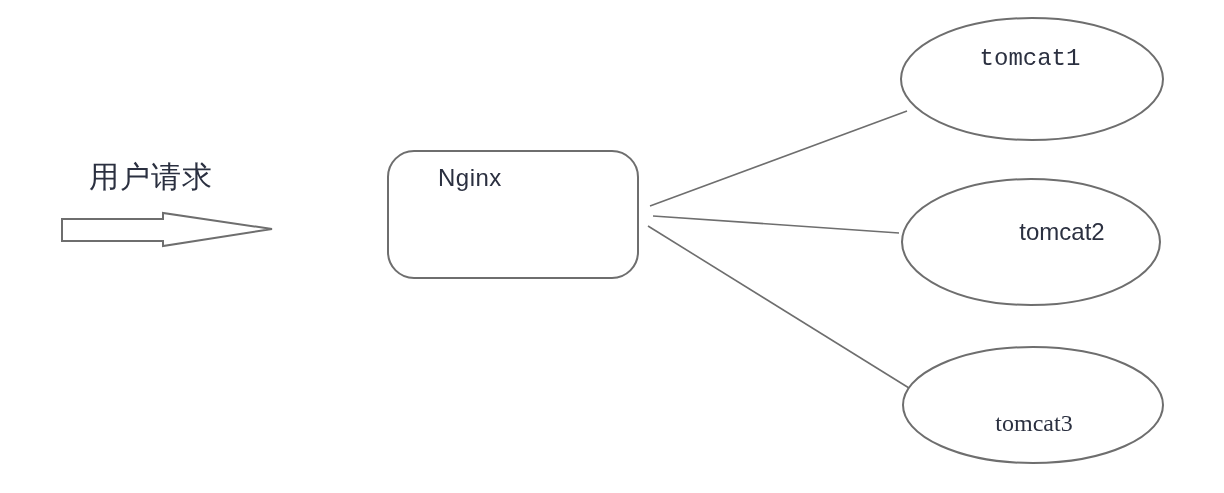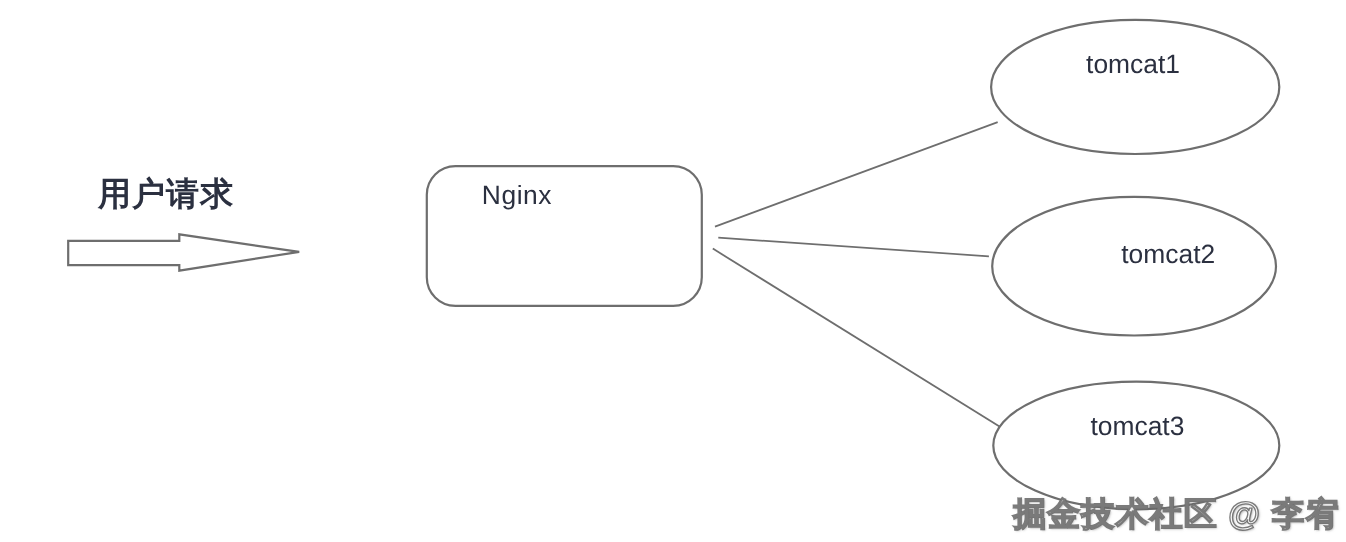--- a/index.html
+++ b/index.html
@@ -39,38 +39,38 @@
   .label {
     position: absolute;
     color: var(--text);
     white-space: nowrap;
     line-height: 1;
   }
   .user-label {
     left: 89px;
     top: 162px;
     font-size: 30px;
-    font-weight: 700;
+    font-weight: 400;
     letter-spacing: 1px;
   }
   .nginx-label {
     left: 438px;
     top: 166px;
     font-size: 24px;
     font-weight: 500;
     letter-spacing: 0.5px;
   }
   .tomcat-label {
     font-size: 24px;
     font-weight: 500;
     transform: translateX(-50%);
   }
-  .tomcat-label.t1 { left: 1030px; top: 47px; }
+  .tomcat-label.t1 { left: 1030px; top: 47px; font-family: Liberation Mono, monospace; }
   .tomcat-label.t2 { left: 1030px; top: 220px; margin-left: 32px; }
-  .tomcat-label.t3 { left: 1034px; top: 376px; }
+  .tomcat-label.t3 { left: 1034px; top: 411px; font-family: Liberation Serif, serif; }
   .watermark {
     position: absolute;
     right: 6px;
     top: 447px;
     font-size: 30px;
     font-weight: bold;
     letter-spacing: 1px;
     color: rgba(255, 255, 255, 0.88);
     -webkit-text-stroke: 1.2px rgba(100, 100, 100, 0.85);
     text-shadow: 1px 1px 2px rgba(110, 110, 110, 0.55);
@@ -100,15 +100,14 @@
   <div class="label user-label">用户请求</div>
 
   <div class="label nginx-label">Nginx</div>
 
   <div class="label tomcat-label t1">tomcat1</div>
 
   <div class="label tomcat-label t2">tomcat2</div>
 
   <div class="label tomcat-label t3">tomcat3</div>
 
-  <div class="watermark">掘金技术社区 @ 李宥</div>
 
 </div>
 
 </body></html>

